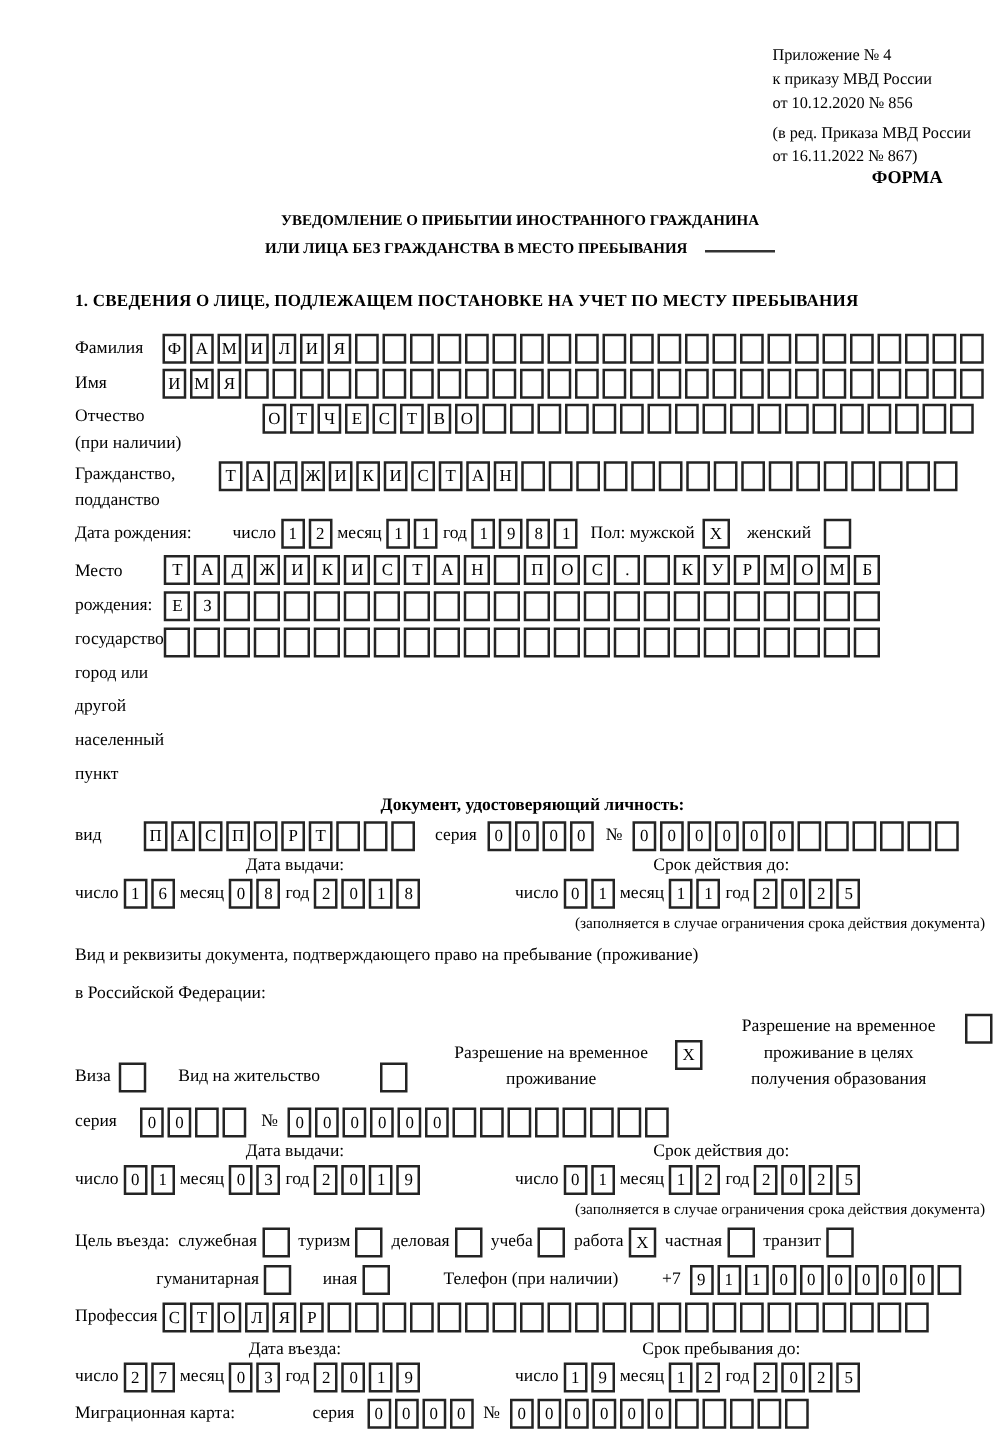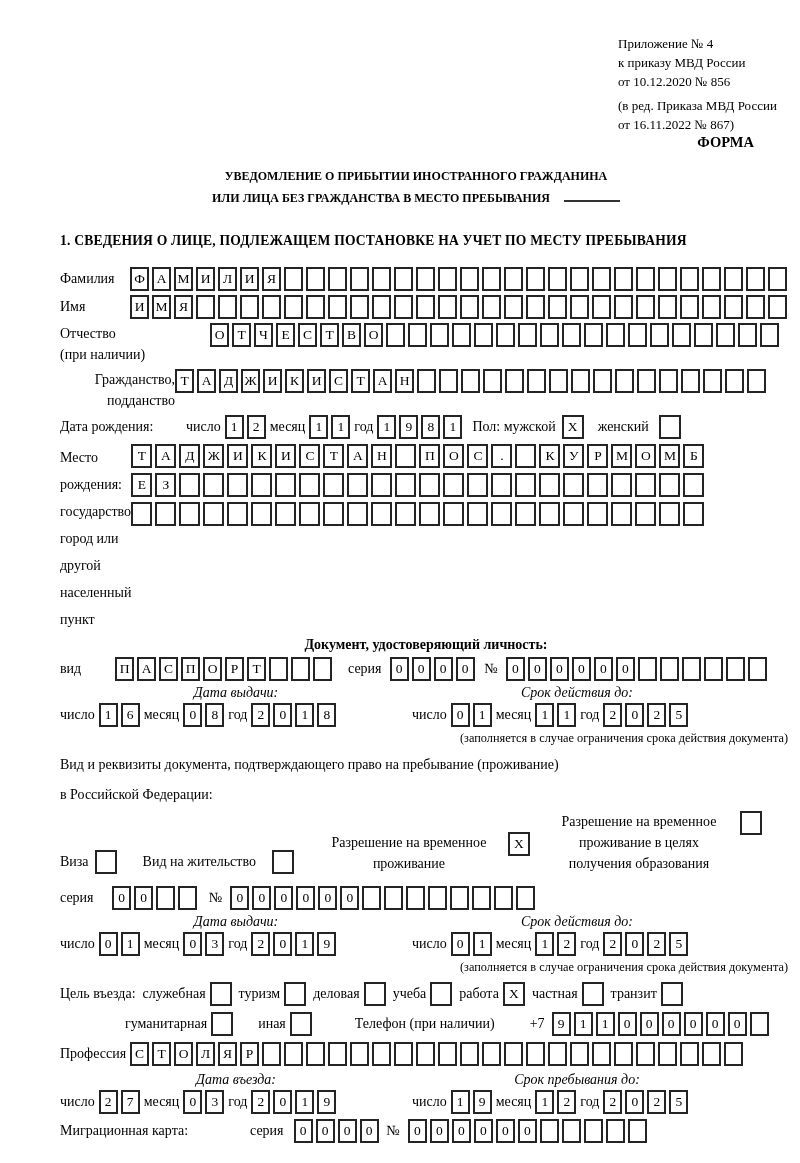--- a/index.html
+++ b/index.html
@@ -11,32 +11,32 @@
   .appendix{margin-left:558px;font-size:13px;line-height:19px;}
   .appendix .amend{margin-top:5px;}
   .forma{font-weight:bold;font-size:14.5px;text-align:right;padding-right:38px;}
   .title{font-weight:bold;font-size:12px;line-height:22px;text-align:center;margin-top:14px;margin-left:-20px;}
   .blank{display:inline-block;width:56px;border-bottom:2px solid #333;height:3px;margin-left:14px;}
   .sec-heading{font-weight:bold;font-size:13.6px;margin-top:24px;margin-bottom:18px;letter-spacing:.2px;}
   .lbl{font-size:14px;line-height:24px;white-space:nowrap;}
   .sm{font-size:12.3px;}
   
   .row{display:flex;align-items:flex-start;margin-bottom:4px;}
-  .w70{width:70px;} .w150{width:150px;} .w115{width:115px;text-align:right;} .w140{width:140px;}
+  .w70{width:70px;} .w150{width:150px;} .w115{width:115px;} .w140{width:140px;}
   .lblcol{line-height:21px;font-size:14px;}
   
   .cells{--cw:19px;display:inline-flex;gap:3px;flex-wrap:nowrap;}
   .cell{display:inline-block;width:var(--cw);height:24px;box-sizing:border-box;
         border:2px solid #242424;font-size:13.5px;line-height:20px;text-align:center;}
   .cw21{--cw:21px;} .box{--cw:22px;}
   
   .dg{display:inline-flex;align-items:center;gap:4px;}
   .dg .lbl{line-height:24px;}
   .dgl{width:352px;}
-  .caps{display:flex;font-size:14px;margin-bottom:2px;font-style:italic;}
+  .caps{display:flex;font-size:14px;margin-bottom:2px;}
   .cap-l{width:352px;text-align:center;}
   .cap-r{width:330px;text-align:center;}
   .note{text-align:right;padding-right:4px;margin:2px 0 7px;}
   
   .permit-row{display:flex;align-items:flex-end;margin:4px 0 12px;font-family:Liberation Serif, serif;}
   .pitem{display:flex;align-items:flex-start;}
   .clbl{text-align:center;line-height:21px;font-size:14px;}
   
   .opt{display:inline-flex;align-items:center;gap:4px;}
   .optrow{display:flex;align-items:flex-start;gap:7px;margin-bottom:6px;}
@@ -418,21 +418,21 @@
   <div class="lbl">Вид и реквизиты документа, подтверждающего право на пребывание (проживание)</div>
   <div class="lbl" style="margin-top:6px;">в Российской Федерации:</div>
 
   <div class="permit-row">
     <span class="pitem">
       <span class="lbl">Виза</span>
       <span class="cells box" style="margin-left:6px;">
           <span class="cell"></span>
         </span>
     </span>
-    <span class="pitem" style="margin-left:26px;">
+    <span class="pitem" style="margin-left:26px;gap:32px;">
       <span class="lbl">Вид на жительство</span>
       <span class="cells box" style="margin-left:16px;">
           <span class="cell"></span>
         </span>
     </span>
     <span class="pitem" style="margin-left:26px;">
       <span class="clbl" style="width:178px;">
         <div>Разрешение на временное</div>
         <div>проживание</div>
       </span>

